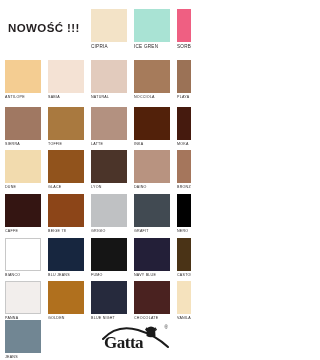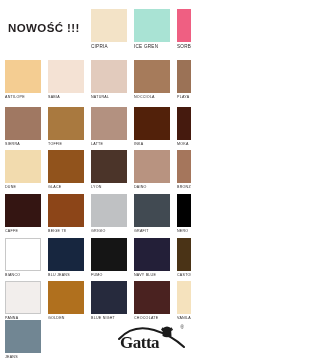--- a/index.html
+++ b/index.html
@@ -65,21 +65,21 @@
     overflow: hidden;
   }
   .cap.big {
     font-size: 4.6px;
     line-height: 7px;
   }
 
   
   #logo-wrap {
     position: absolute;
-    right: 4px;
+    right: 20px;
     bottom: 6px;
     width: 72px;
     height: 32px;
     text-align: center;
   }
   #logo-wrap svg { display: block; }
 </style>
 </head>
 <body>
 

